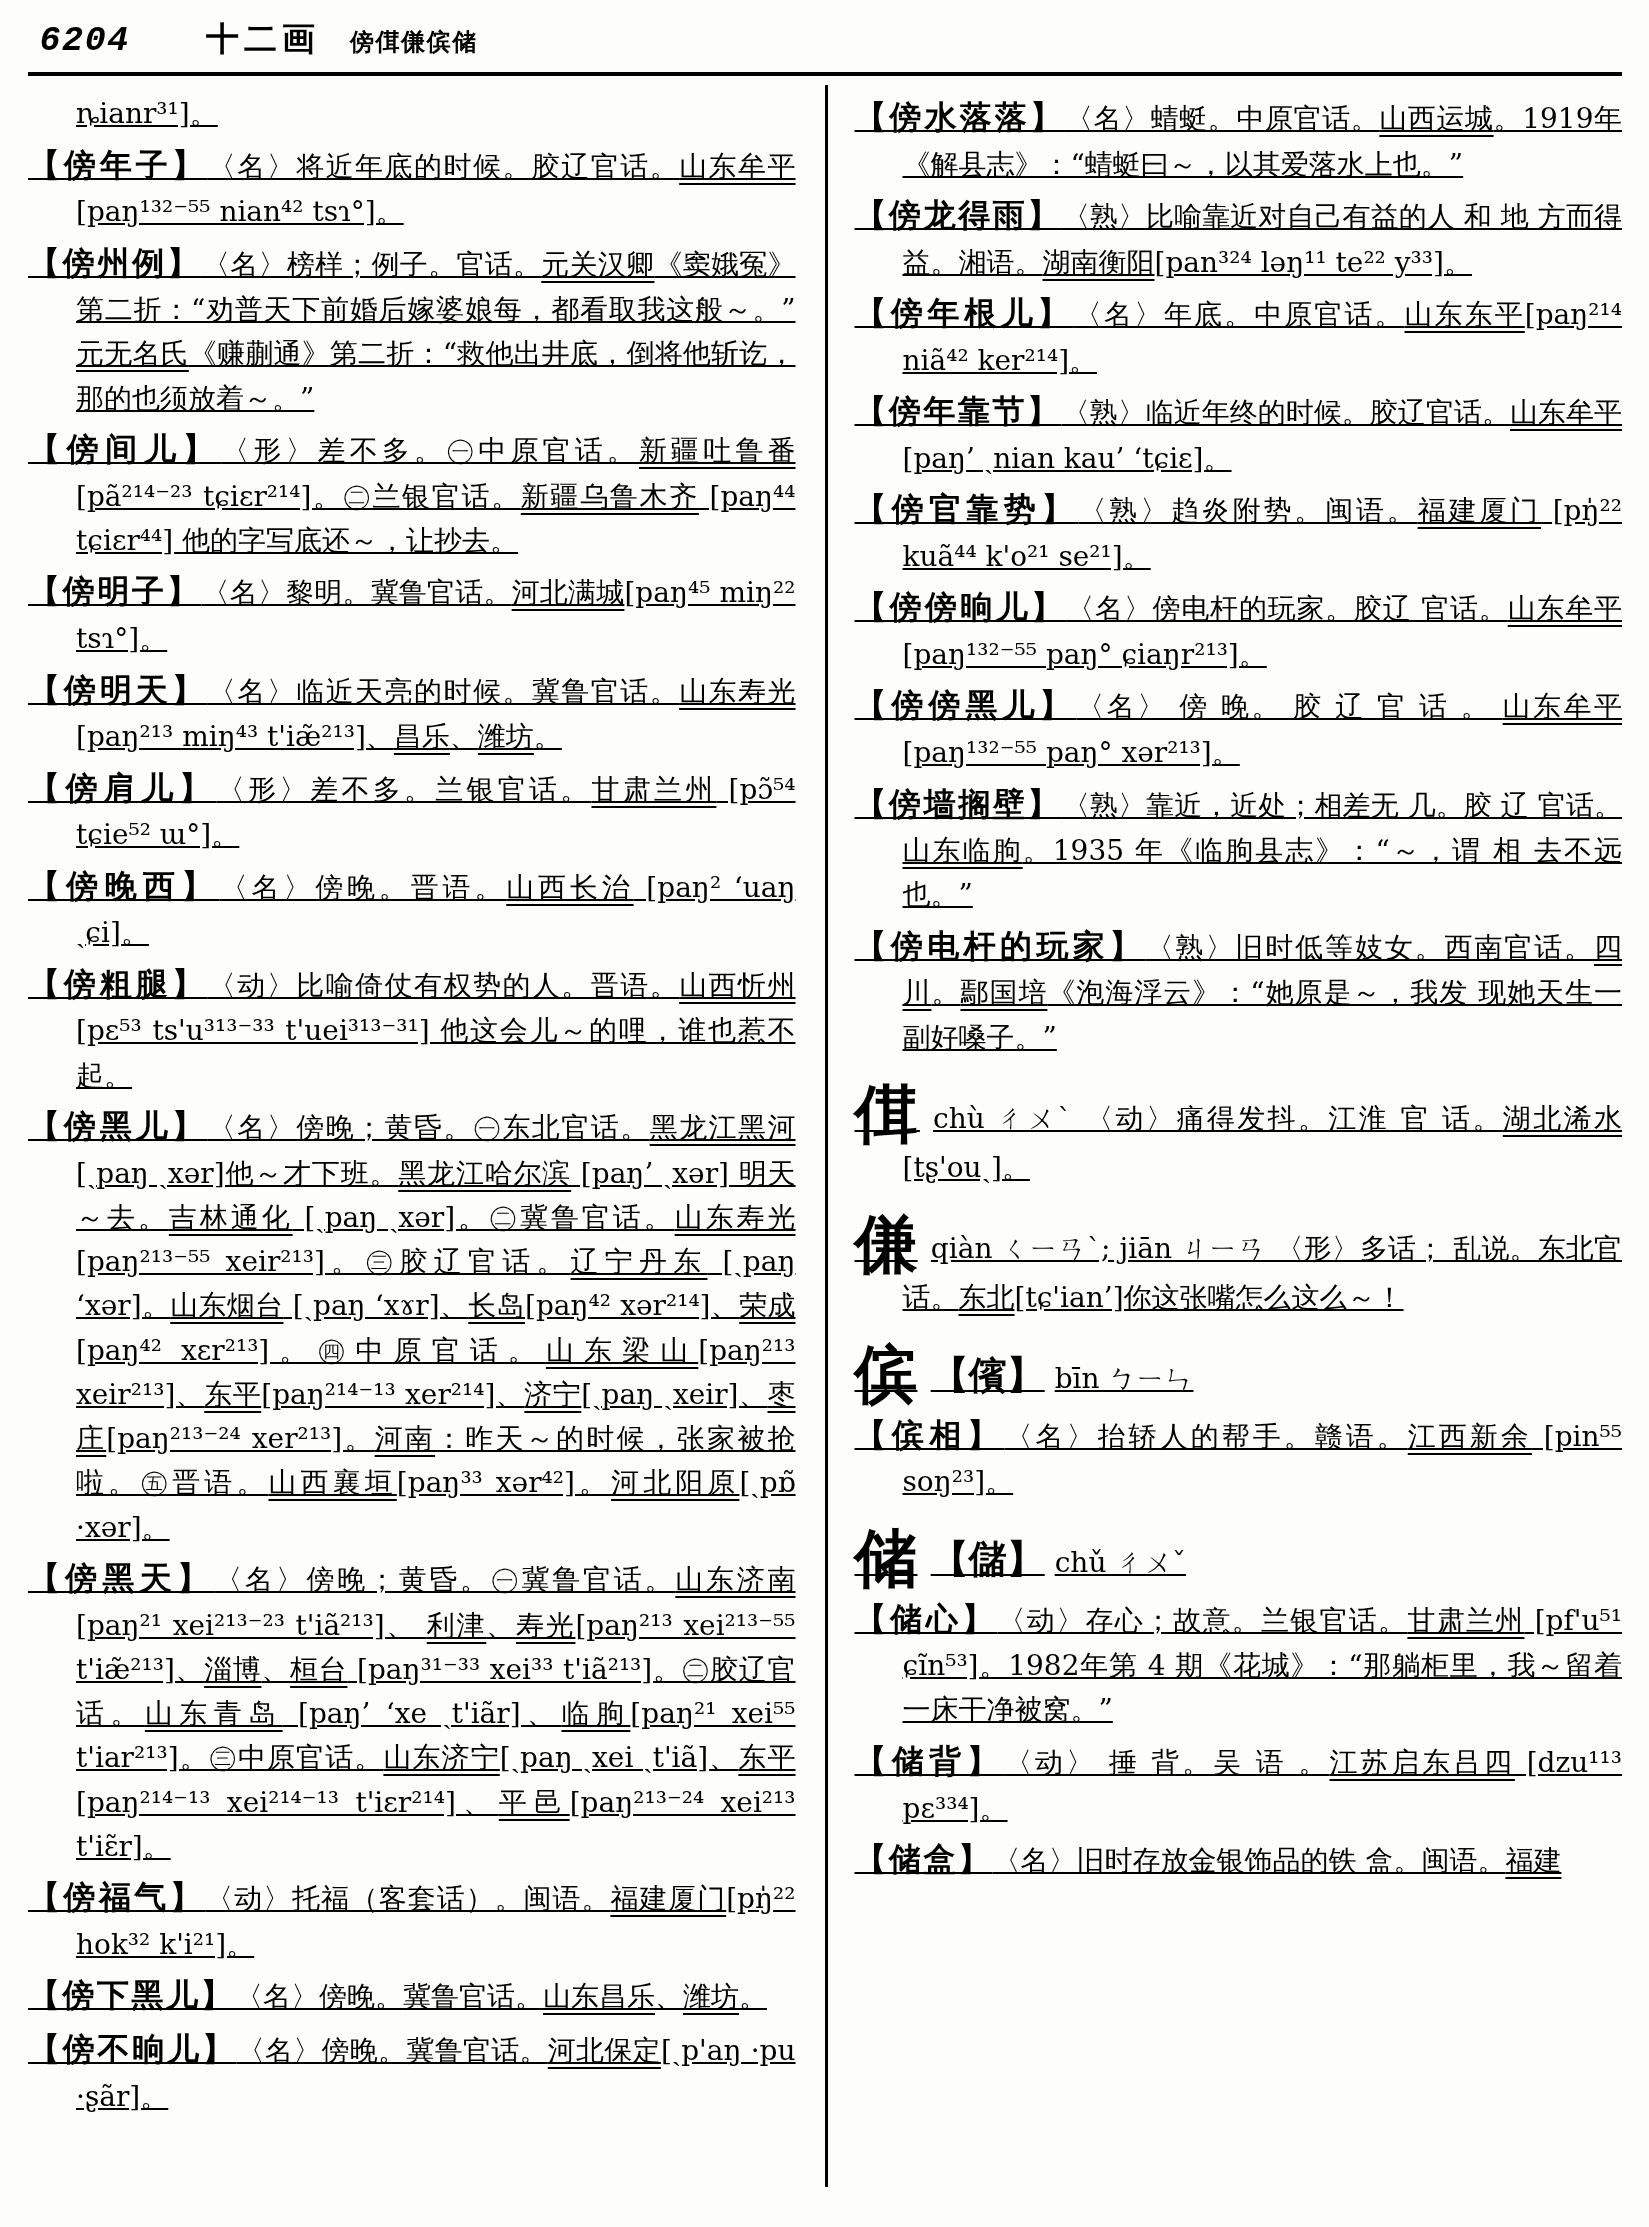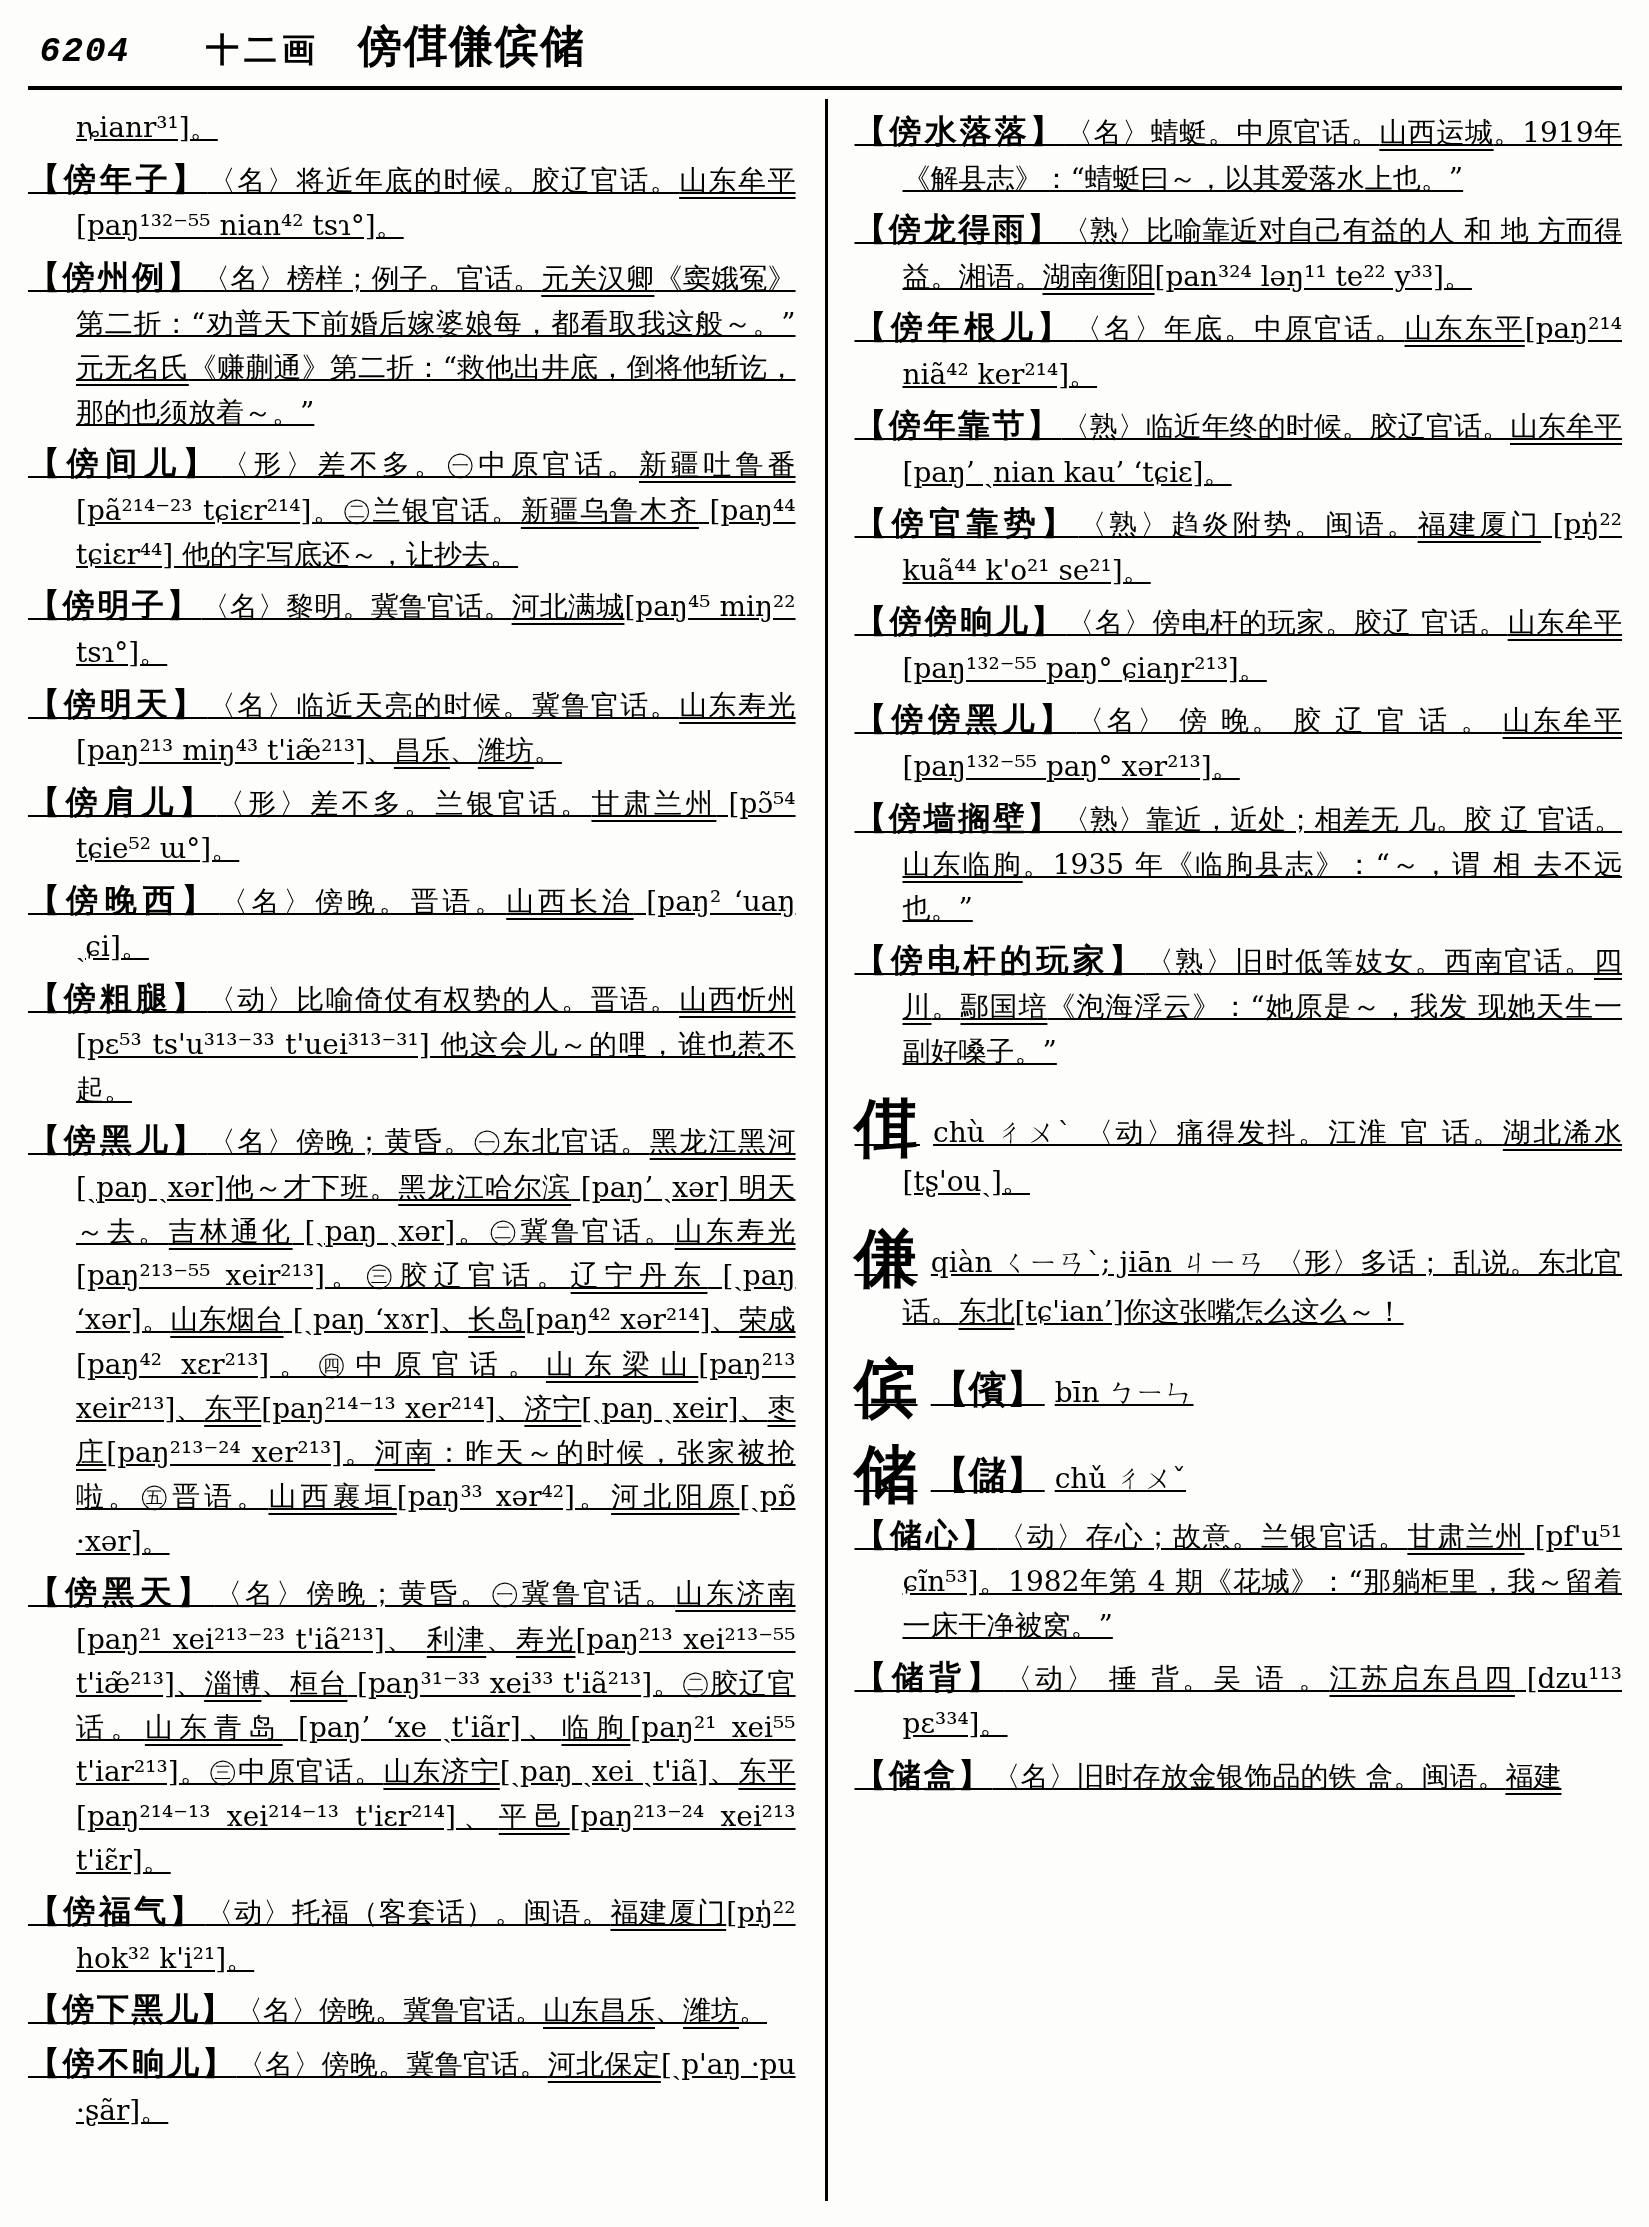--- a/index.html
+++ b/index.html
@@ -6,21 +6,21 @@
   body{
     width:1650px;height:2227px;
     background:#fdfdfb;color:#000;
     font-family:"DejaVu Serif","Liberation Serif",serif;
     overflow:hidden;
   }
   .page{padding:16.5px 28px 0 28px;position:relative;}
   .hdr{display:flex;align-items:baseline;padding-left:11.5px;font-family:Liberation Mono, monospace;}
   .pageno{font-weight:bold;font-size:35px;font-style:italic;letter-spacing:1.6px;}
   .section{font-weight:bold;font-size:33px;margin-left:76px;letter-spacing:5px;}
-  .hdrchars{font-weight:bold;font-size:44px;margin-left:38px;letter-spacing:1.6px;}
+  .hdrchars{font-weight:bold;font-size:24px;margin-left:30px;letter-spacing:1.6px;}
   .rule{border:none;border-top:4.1px solid #000;margin:10px 0 0 0;}
   .cols{display:flex;margin-top:13.2px;position:relative;}
   .col{width:769px;}
   .col.right{margin-left:59px;}
   .divider{position:absolute;left:797px;top:-3.3px;width:2.5px;height:2102px;background:#000;}
   .entry{
     font-size:28px;line-height:1.58;
     padding-left:48px;text-indent:-48px;
     margin:3.3px 0;text-align:justify;text-decoration:underline;
   }
@@ -65,20 +65,21 @@
         <div class="entry"><span class="head">【傍年根儿】</span><span>〈名〉年底。中原官话。</span><span class="u">山东东平</span><span>[paŋ²¹⁴ niã⁴² ker²¹⁴]。</span></div>
         <div class="entry"><span class="head">【傍年靠节】</span><span>〈熟〉临近年终的时候。胶辽官话。</span><span class="u">山东牟平</span><span> [paŋ’ ˏnian kau’ ʻtɕiɛ]。</span></div>
         <div class="entry"><span class="head">【傍官靠势】</span><span>〈熟〉趋炎附势。闽语。</span><span class="u">福建厦门</span><span> [pŋ̍²² kuã⁴⁴ k'o²¹ se²¹]。</span></div>
         <div class="entry"><span class="head">【傍傍晌儿】</span><span>〈名〉傍电杆的玩家。胶辽 官话。</span><span class="u">山东牟平</span><span>[paŋ¹³²⁻⁵⁵ paŋ° ɕiaŋr²¹³]。</span></div>
         <div class="entry"><span class="head">【傍傍黑儿】</span><span>〈名〉 傍 晚。 胶 辽 官 话 。 </span><span class="u">山东牟平</span><span> [paŋ¹³²⁻⁵⁵ paŋ° xər²¹³]。</span></div>
         <div class="entry"><span class="head">【傍墙搁壁】</span><span>〈熟〉靠近，近处；相差无 几。胶 辽 官话。</span><span class="u">山东临朐</span><span>。1935 年《临朐县志》：“～，谓 相 去不远也。”</span></div>
         <div class="entry"><span class="head">【傍电杆的玩家】</span><span>〈熟〉旧时低等妓女。西南官话。</span><span class="u">四川</span><span>。</span><span class="u">鄢国培</span><span>《泡海浮云》：“她原是～，我发 现她天生一副好嗓子。”</span></div>
         <div class="entry charentry"><span class="bigchar">傇</span><span>chù ㄔㄨˋ 〈动〉痛得发抖。江淮 官 话。</span><span class="u">湖北浠水</span><span> [tʂ'ouˏ]。</span></div>
         <div class="entry charentry"><span class="bigchar">傔</span><span>qiàn ㄑㄧㄢˋ; jiān ㄐㄧㄢ 〈形〉多话； 乱说。东北官话。</span><span class="u">东北</span><span>[tɕ'ian’]你这张嘴怎么这么～！</span></div>
         <div class="entry charentry"><span class="bigchar">傧</span><span class="trad">【儐】</span><span>bīn ㄅㄧㄣ</span></div>
+        <div class="entry"><span class="head">【傧相】</span><span>〈名〉抬轿人的帮手。赣语。</span><span class="u">江西新余</span><span> [pin⁵⁵ soŋ²³]。</span></div>
         <div class="entry charentry"><span class="bigchar">储</span><span class="trad">【儲】</span><span>chǔ ㄔㄨˇ</span></div>
         <div class="entry"><span class="head">【储心】</span><span>〈动〉存心；故意。兰银官话。</span><span class="u">甘肃兰州</span><span> [pf'u⁵¹ ɕĩn⁵³]。1982年第 4 期《花城》：“那躺柜里，我～留着一床干净被窝。”</span></div>
         <div class="entry"><span class="head">【储背】</span><span>〈动〉 捶 背。吴 语 。</span><span class="u">江苏启东吕四</span><span> [dzu¹¹³ pɛ³³⁴]。</span></div>
         <div class="entry"><span class="head">【储盒】</span><span>〈名〉旧时存放金银饰品的铁 盒。闽语。</span><span class="u">福建</span></div>
       </div>
   </div>
 </div>
 
 
 </body></html>

